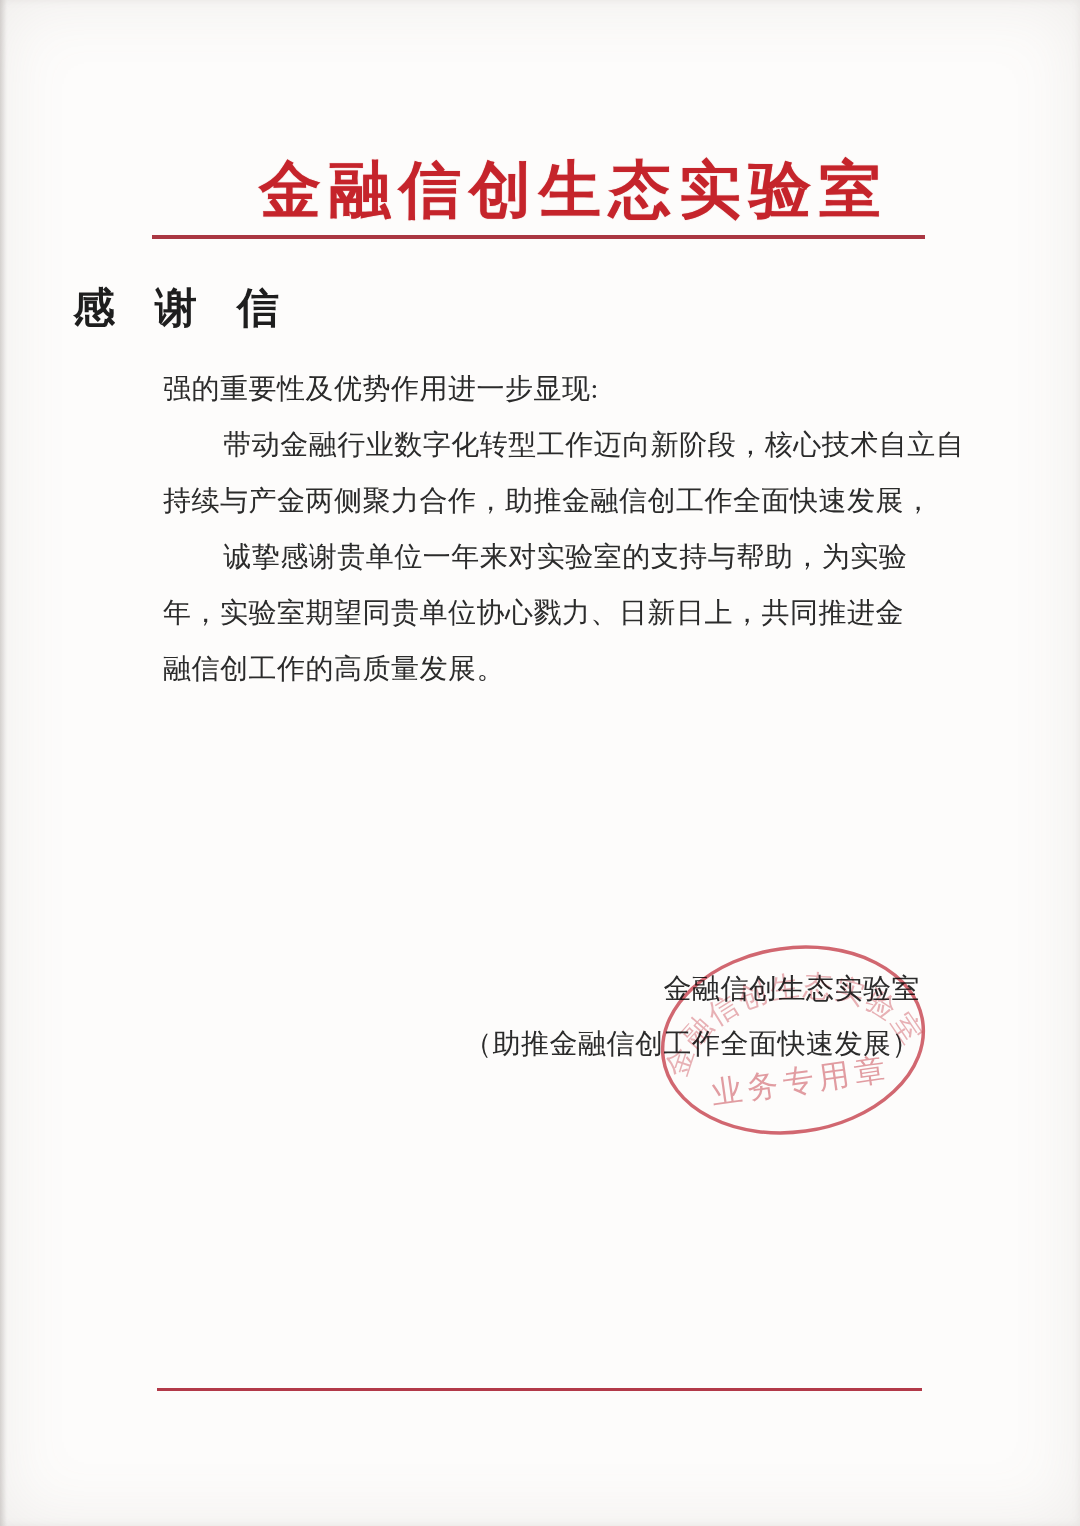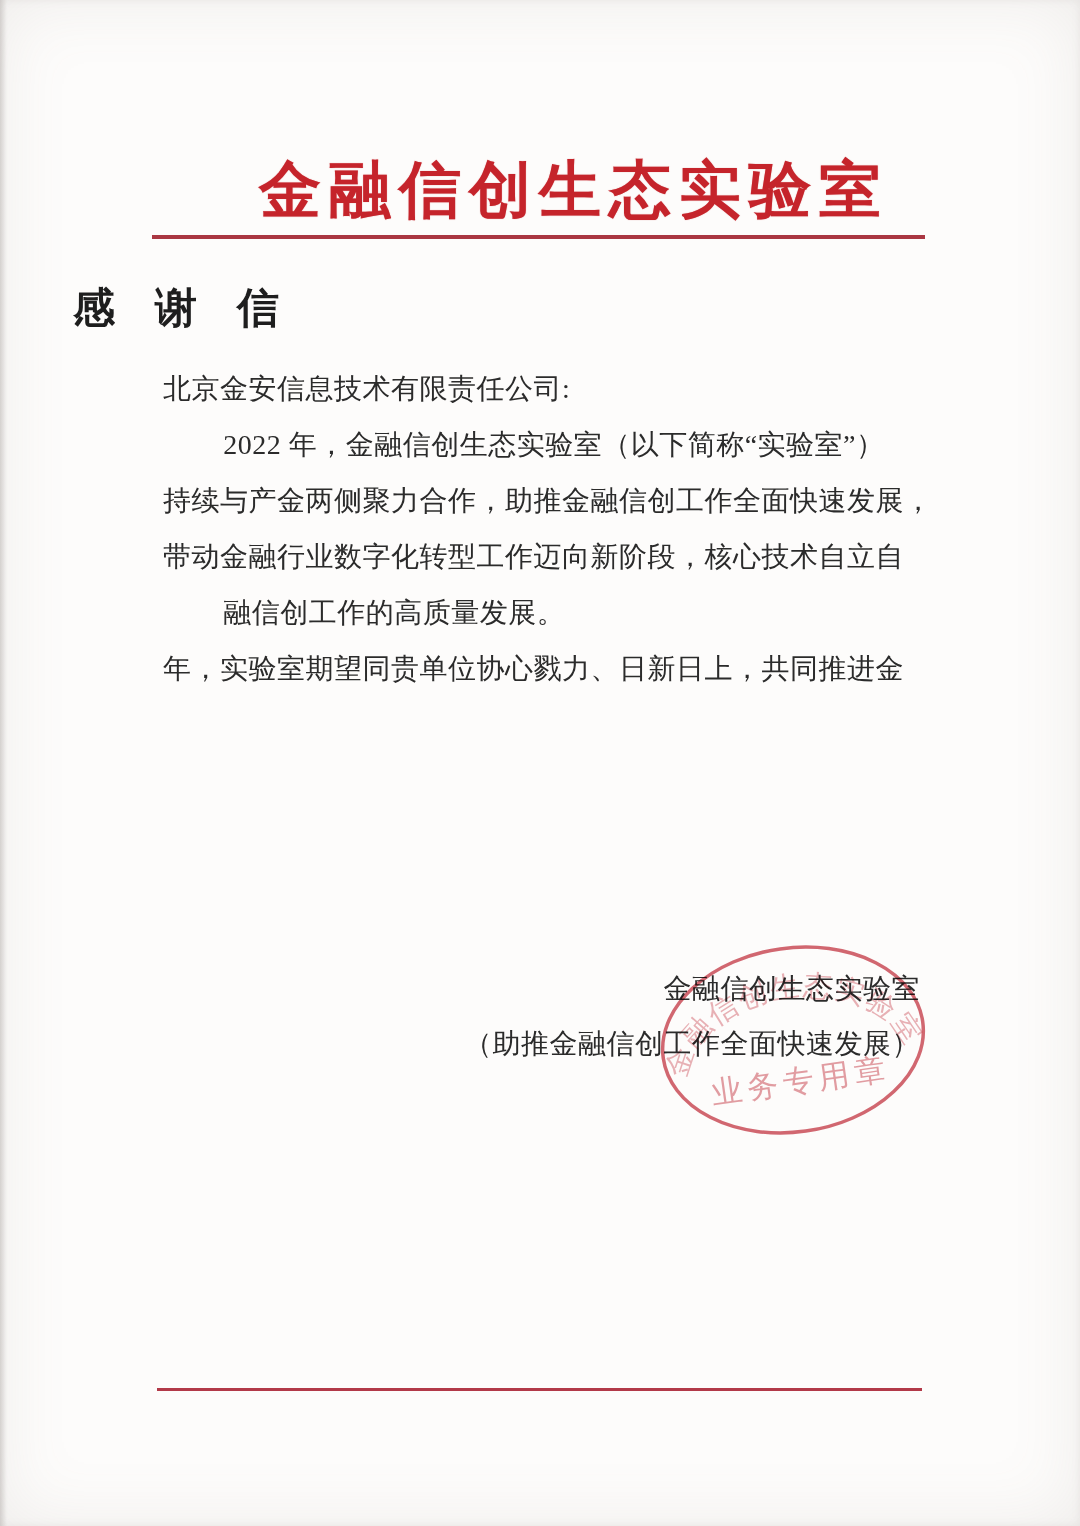--- a/index.html
+++ b/index.html
@@ -86,29 +86,29 @@
 <div class="scan-edge"></div>
 
 <header>
   <div class="masthead">金融信创生态实验室</div>
   <div class="masthead-rule"></div>
 </header>
 
 <h2 class="letter-title">感谢信</h2>
 
 <main class="letter-body">
-  <div class="line salutation">北京金安信息技术有限责任公司:</div>
+  <div class="line salutation">强的重要性及优势作用进一步显现:</div>
   <div class="para">
-      <div class="line">2022 年，金融信创生态实验室（以下简称“实验室”）</div>
+      <div class="line">带动金融行业数字化转型工作迈向新阶段，核心技术自立自</div>
       <div class="line">持续与产金两侧聚力合作，助推金融信创工作全面快速发展，</div>
-      <div class="line">带动金融行业数字化转型工作迈向新阶段，核心技术自立自</div>
     </div>
   <div class="para">
+      <div class="line">诚挚感谢贵单位一年来对实验室的支持与帮助，为实验</div>
+      <div class="line">年，实验室期望同贵单位协心戮力、日新日上，共同推进金</div>
       <div class="line">融信创工作的高质量发展。</div>
-      <div class="line">年，实验室期望同贵单位协心戮力、日新日上，共同推进金</div>
     </div>
 </main>
 
 <div class="signature">
   <div class="sig-line">金融信创生态实验室</div>
   <div class="sig-line">（助推金融信创工作全面快速发展）</div>
 </div>
 
 <svg class="seal" viewBox="-160 -124 320 248" xmlns="http://www.w3.org/2000/svg">
   <g transform="rotate(-8)" font-family="'Liberation Serif','DejaVu Serif',serif">

